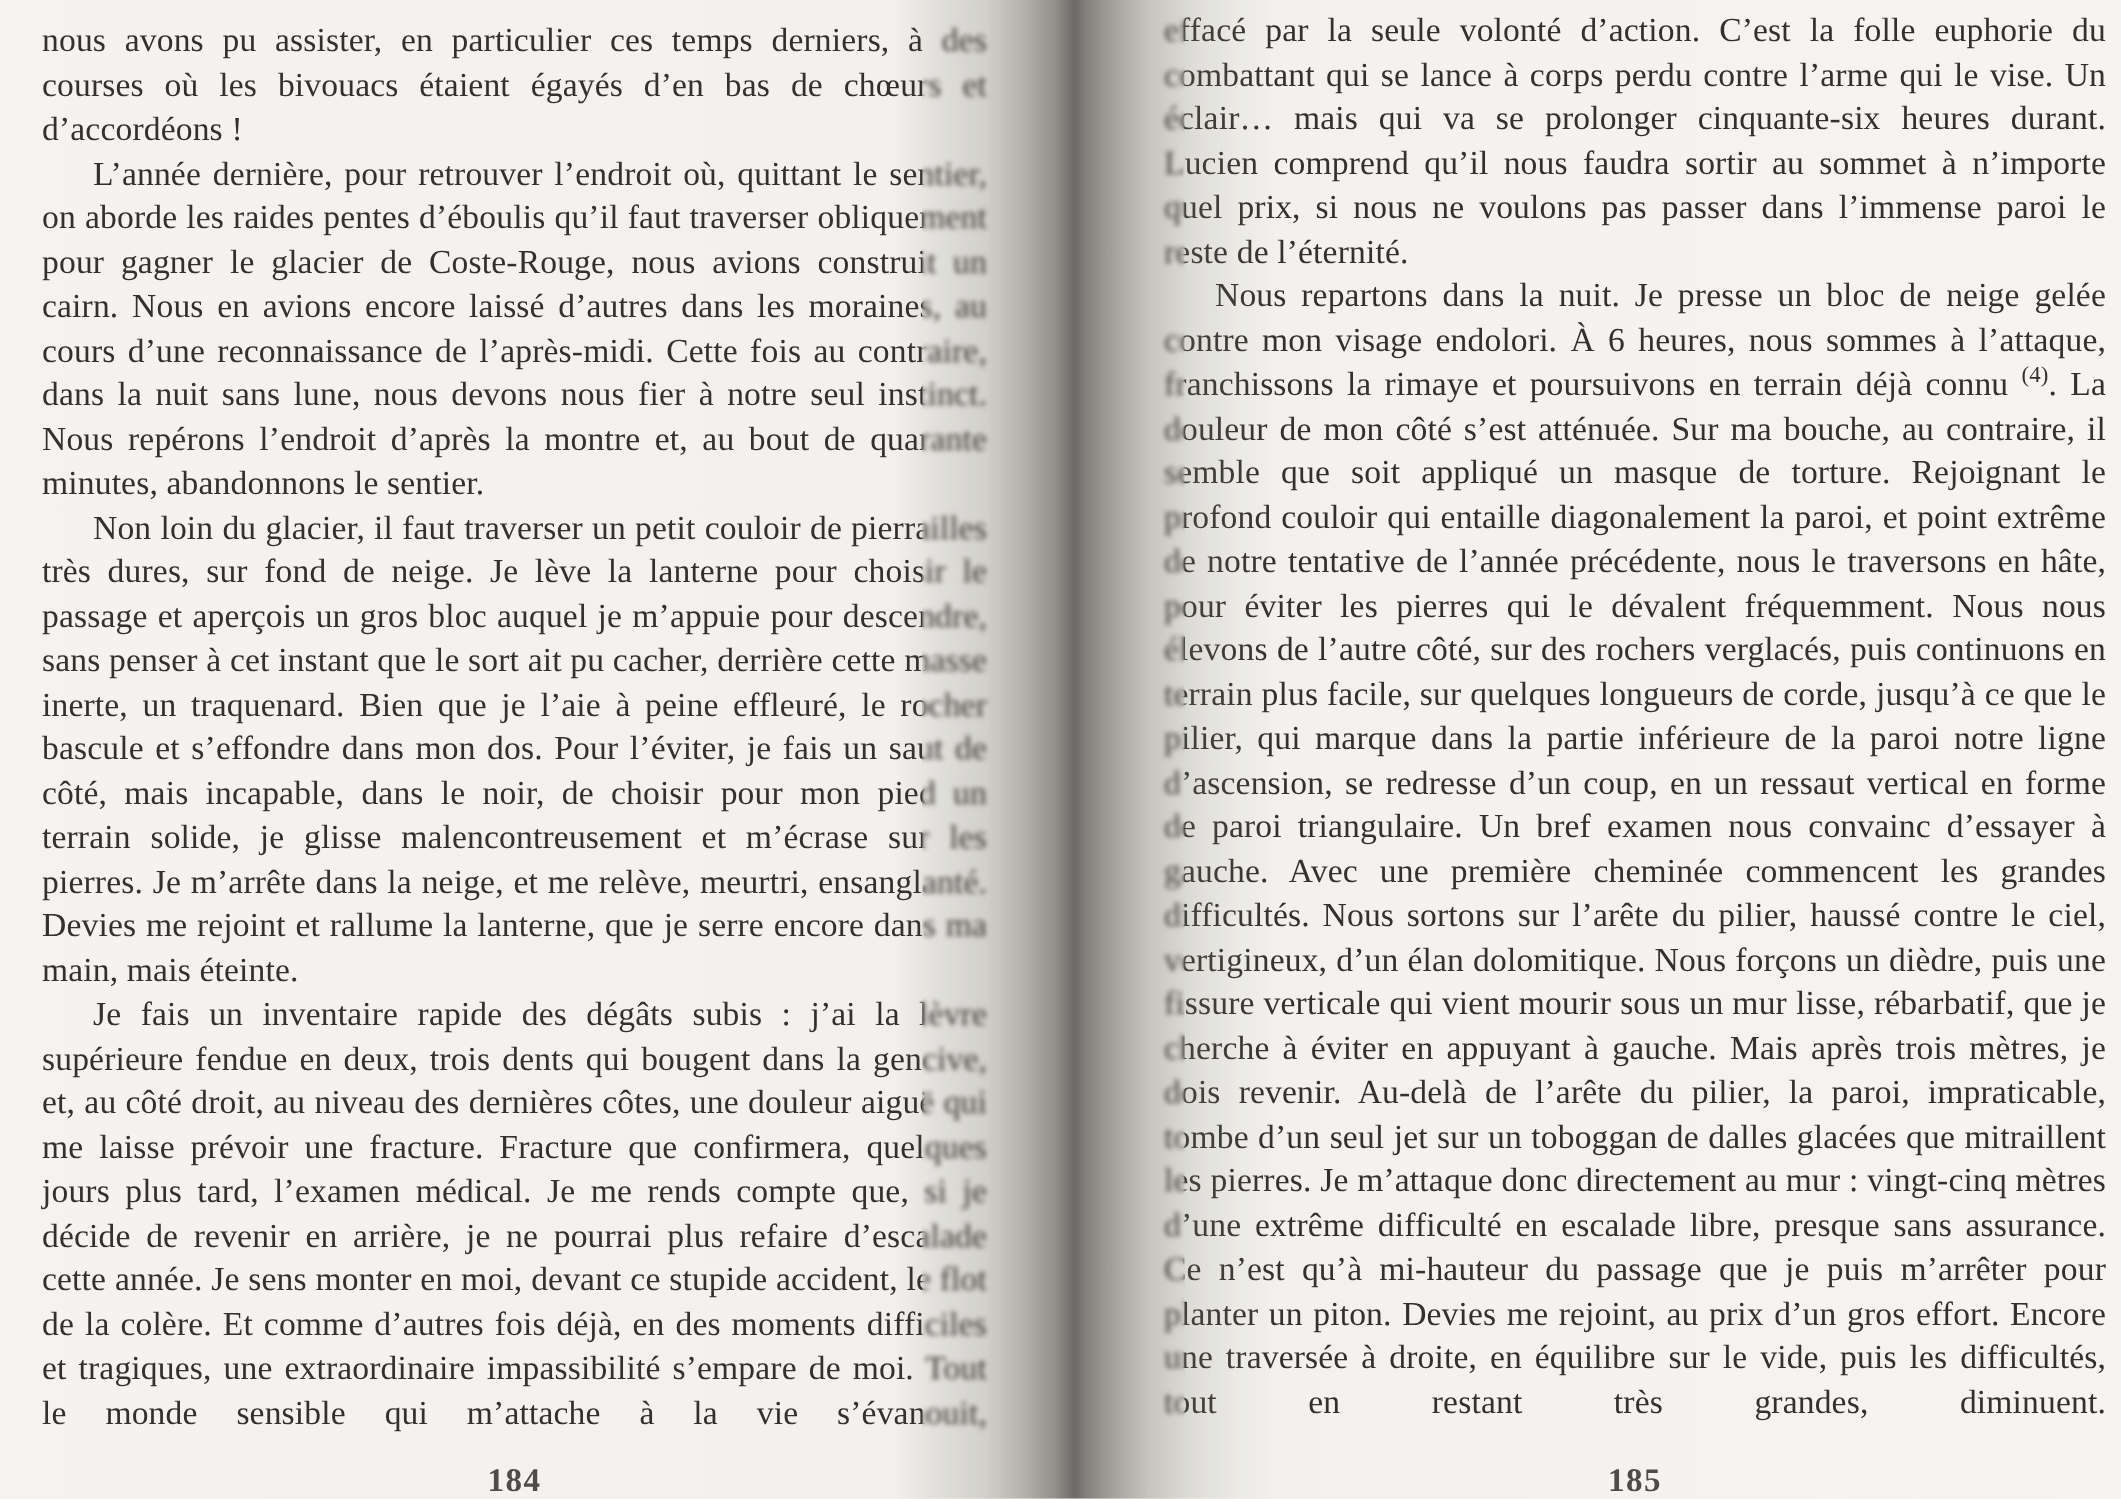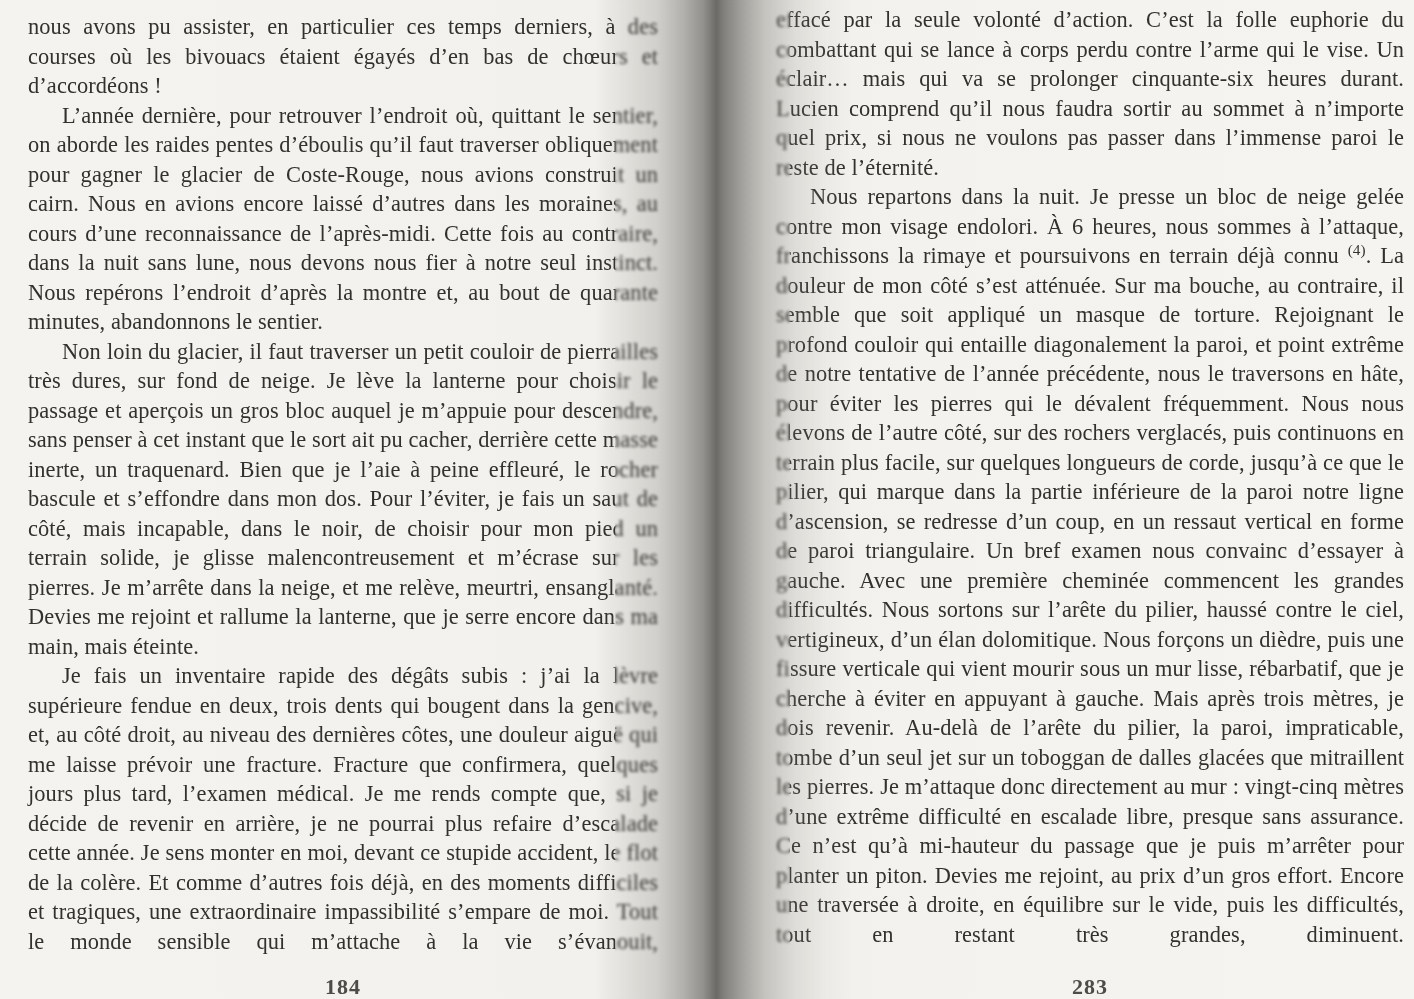--- a/index.html
+++ b/index.html
@@ -102,19 +102,19 @@
         <p class="indent"><span>Je fais un inventaire rapide des dégâts subis : j’ai la lèvre supérieure fendue en deux, trois dents qui bougent dans la gencive, et, au côté droit, au niveau des dernières côtes, une douleur aiguë qui me laisse prévoir une fracture. Fracture que confirmera, quelques jours plus tard, l’examen médical. Je me rends compte que, si je décide de revenir en arrière, je ne pourrai plus refaire d’escalade cette année. Je sens monter en moi, devant ce stupide accident, le flot de la colère. Et comme d’autres fois déjà, en des moments difficiles et tragiques, une extraordinaire impassibilité s’empare de moi. Tout le monde sensible qui m’attache à la vie s’évanouit,</span></p>
       </div>
     <div class="page-number">184</div>
   </div>
 
   <div class="page page-right">
     <div class="page-text">
         <p><span>effacé par la seule volonté d’action. C’est la folle euphorie du combattant qui se lance à corps perdu contre l’arme qui le vise. Un éclair… mais qui va se prolonger cinquante-six heures durant. Lucien comprend qu’il nous faudra sortir au sommet à n’importe quel prix, si nous ne voulons pas passer dans l’immense paroi le reste de l’éternité.</span></p>
         <p class="indent"><span>Nous repartons dans la nuit. Je presse un bloc de neige gelée contre mon visage endolori. À 6 heures, nous sommes à l’attaque, franchissons la rimaye et poursuivons en terrain déjà connu </span><sup>(4)</sup><span>. La douleur de mon côté s’est atténuée. Sur ma bouche, au contraire, il semble que soit appliqué un masque de torture. Rejoignant le profond couloir qui entaille diagonalement la paroi, et point extrême de notre tentative de l’année précédente, nous le traversons en hâte, pour éviter les pierres qui le dévalent fréquemment. Nous nous élevons de l’autre côté, sur des rochers verglacés, puis continuons en terrain plus facile, sur quelques longueurs de corde, jusqu’à ce que le pilier, qui marque dans la partie inférieure de la paroi notre ligne d’ascension, se redresse d’un coup, en un ressaut vertical en forme de paroi triangulaire. Un bref examen nous convainc d’essayer à gauche. Avec une première cheminée commencent les grandes difficultés. Nous sortons sur l’arête du pilier, haussé contre le ciel, vertigineux, d’un élan dolomitique. Nous forçons un dièdre, puis une fissure verticale qui vient mourir sous un mur lisse, rébarbatif, que je cherche à éviter en appuyant à gauche. Mais après trois mètres, je dois revenir. Au-delà de l’arête du pilier, la paroi, impraticable, tombe d’un seul jet sur un toboggan de dalles glacées que mitraillent les pierres. Je m’attaque donc directement au mur : vingt-cinq mètres d’une extrême difficulté en escalade libre, presque sans assurance. Ce n’est qu’à mi-hauteur du passage que je puis m’arrêter pour planter un piton. Devies me rejoint, au prix d’un gros effort. Encore une traversée à droite, en équilibre sur le vide, puis les difficultés, tout en restant très grandes, diminuent.</span></p>
       </div>
-    <div class="page-number">283</div>
+    <div class="page-number">185</div>
   </div>
 
   <div class="gutter-blur"></div>
   <div class="gutter"></div>
 
 </div>
 
 </body></html>

